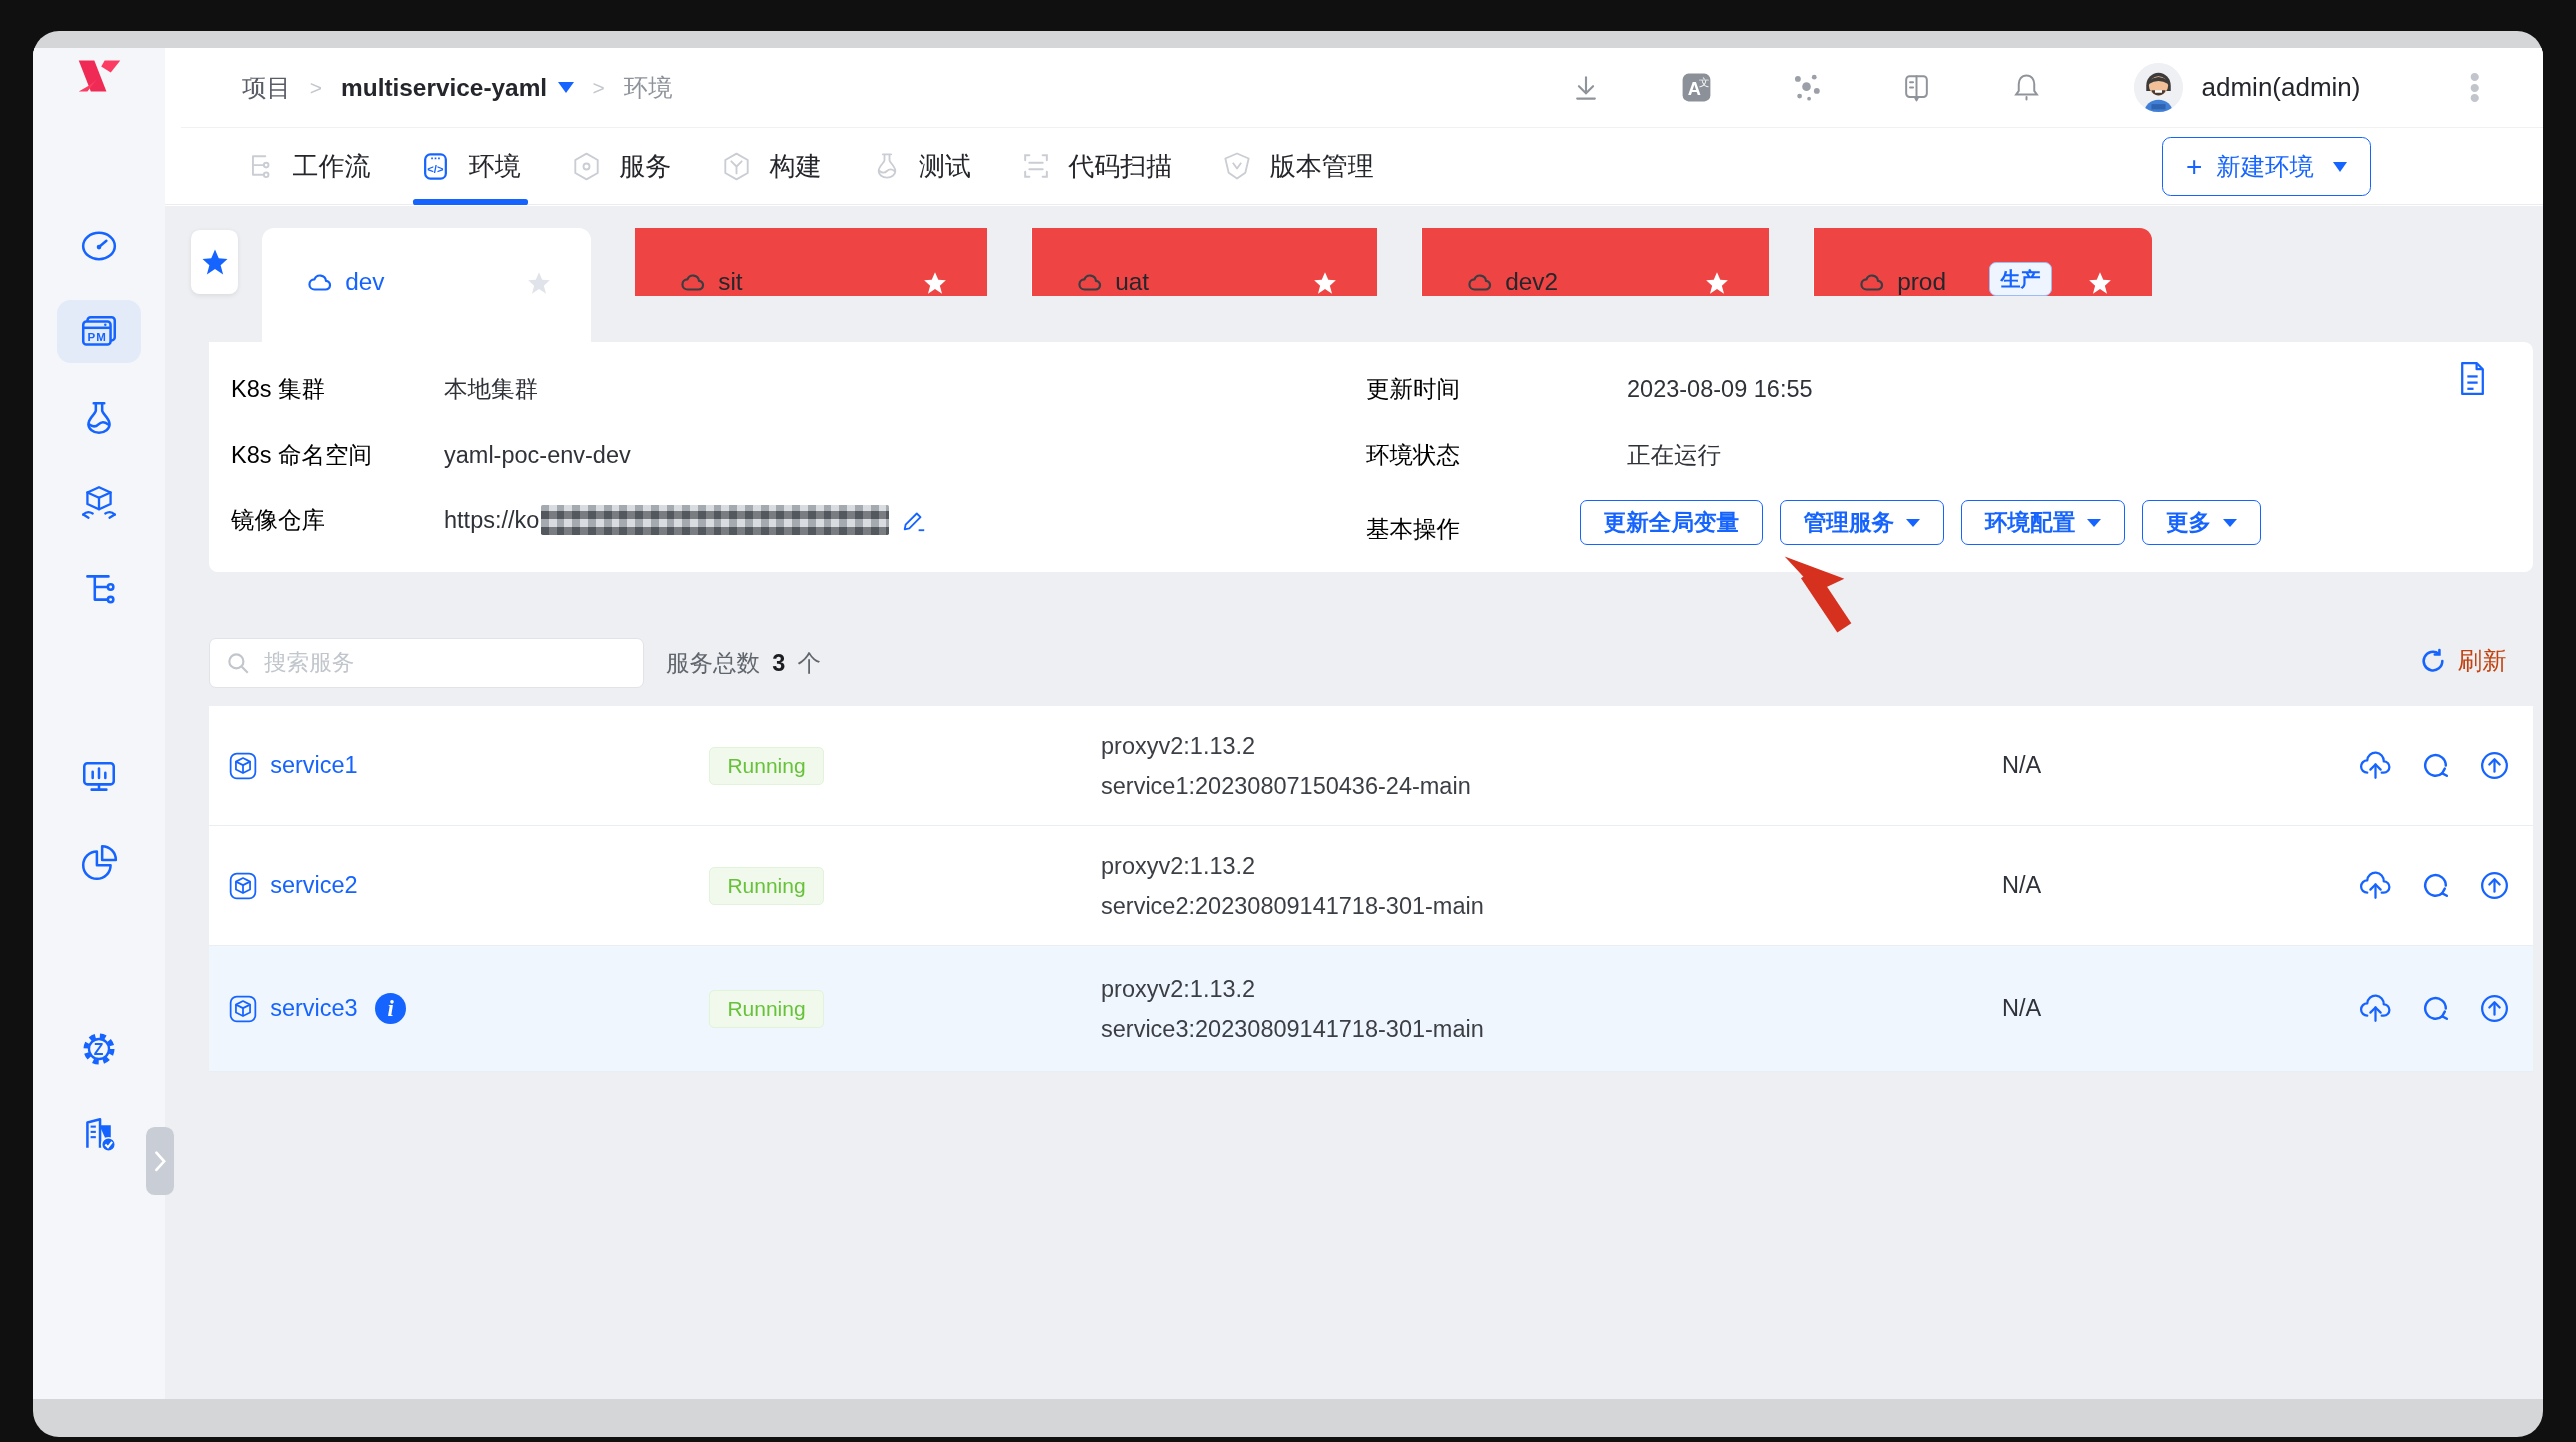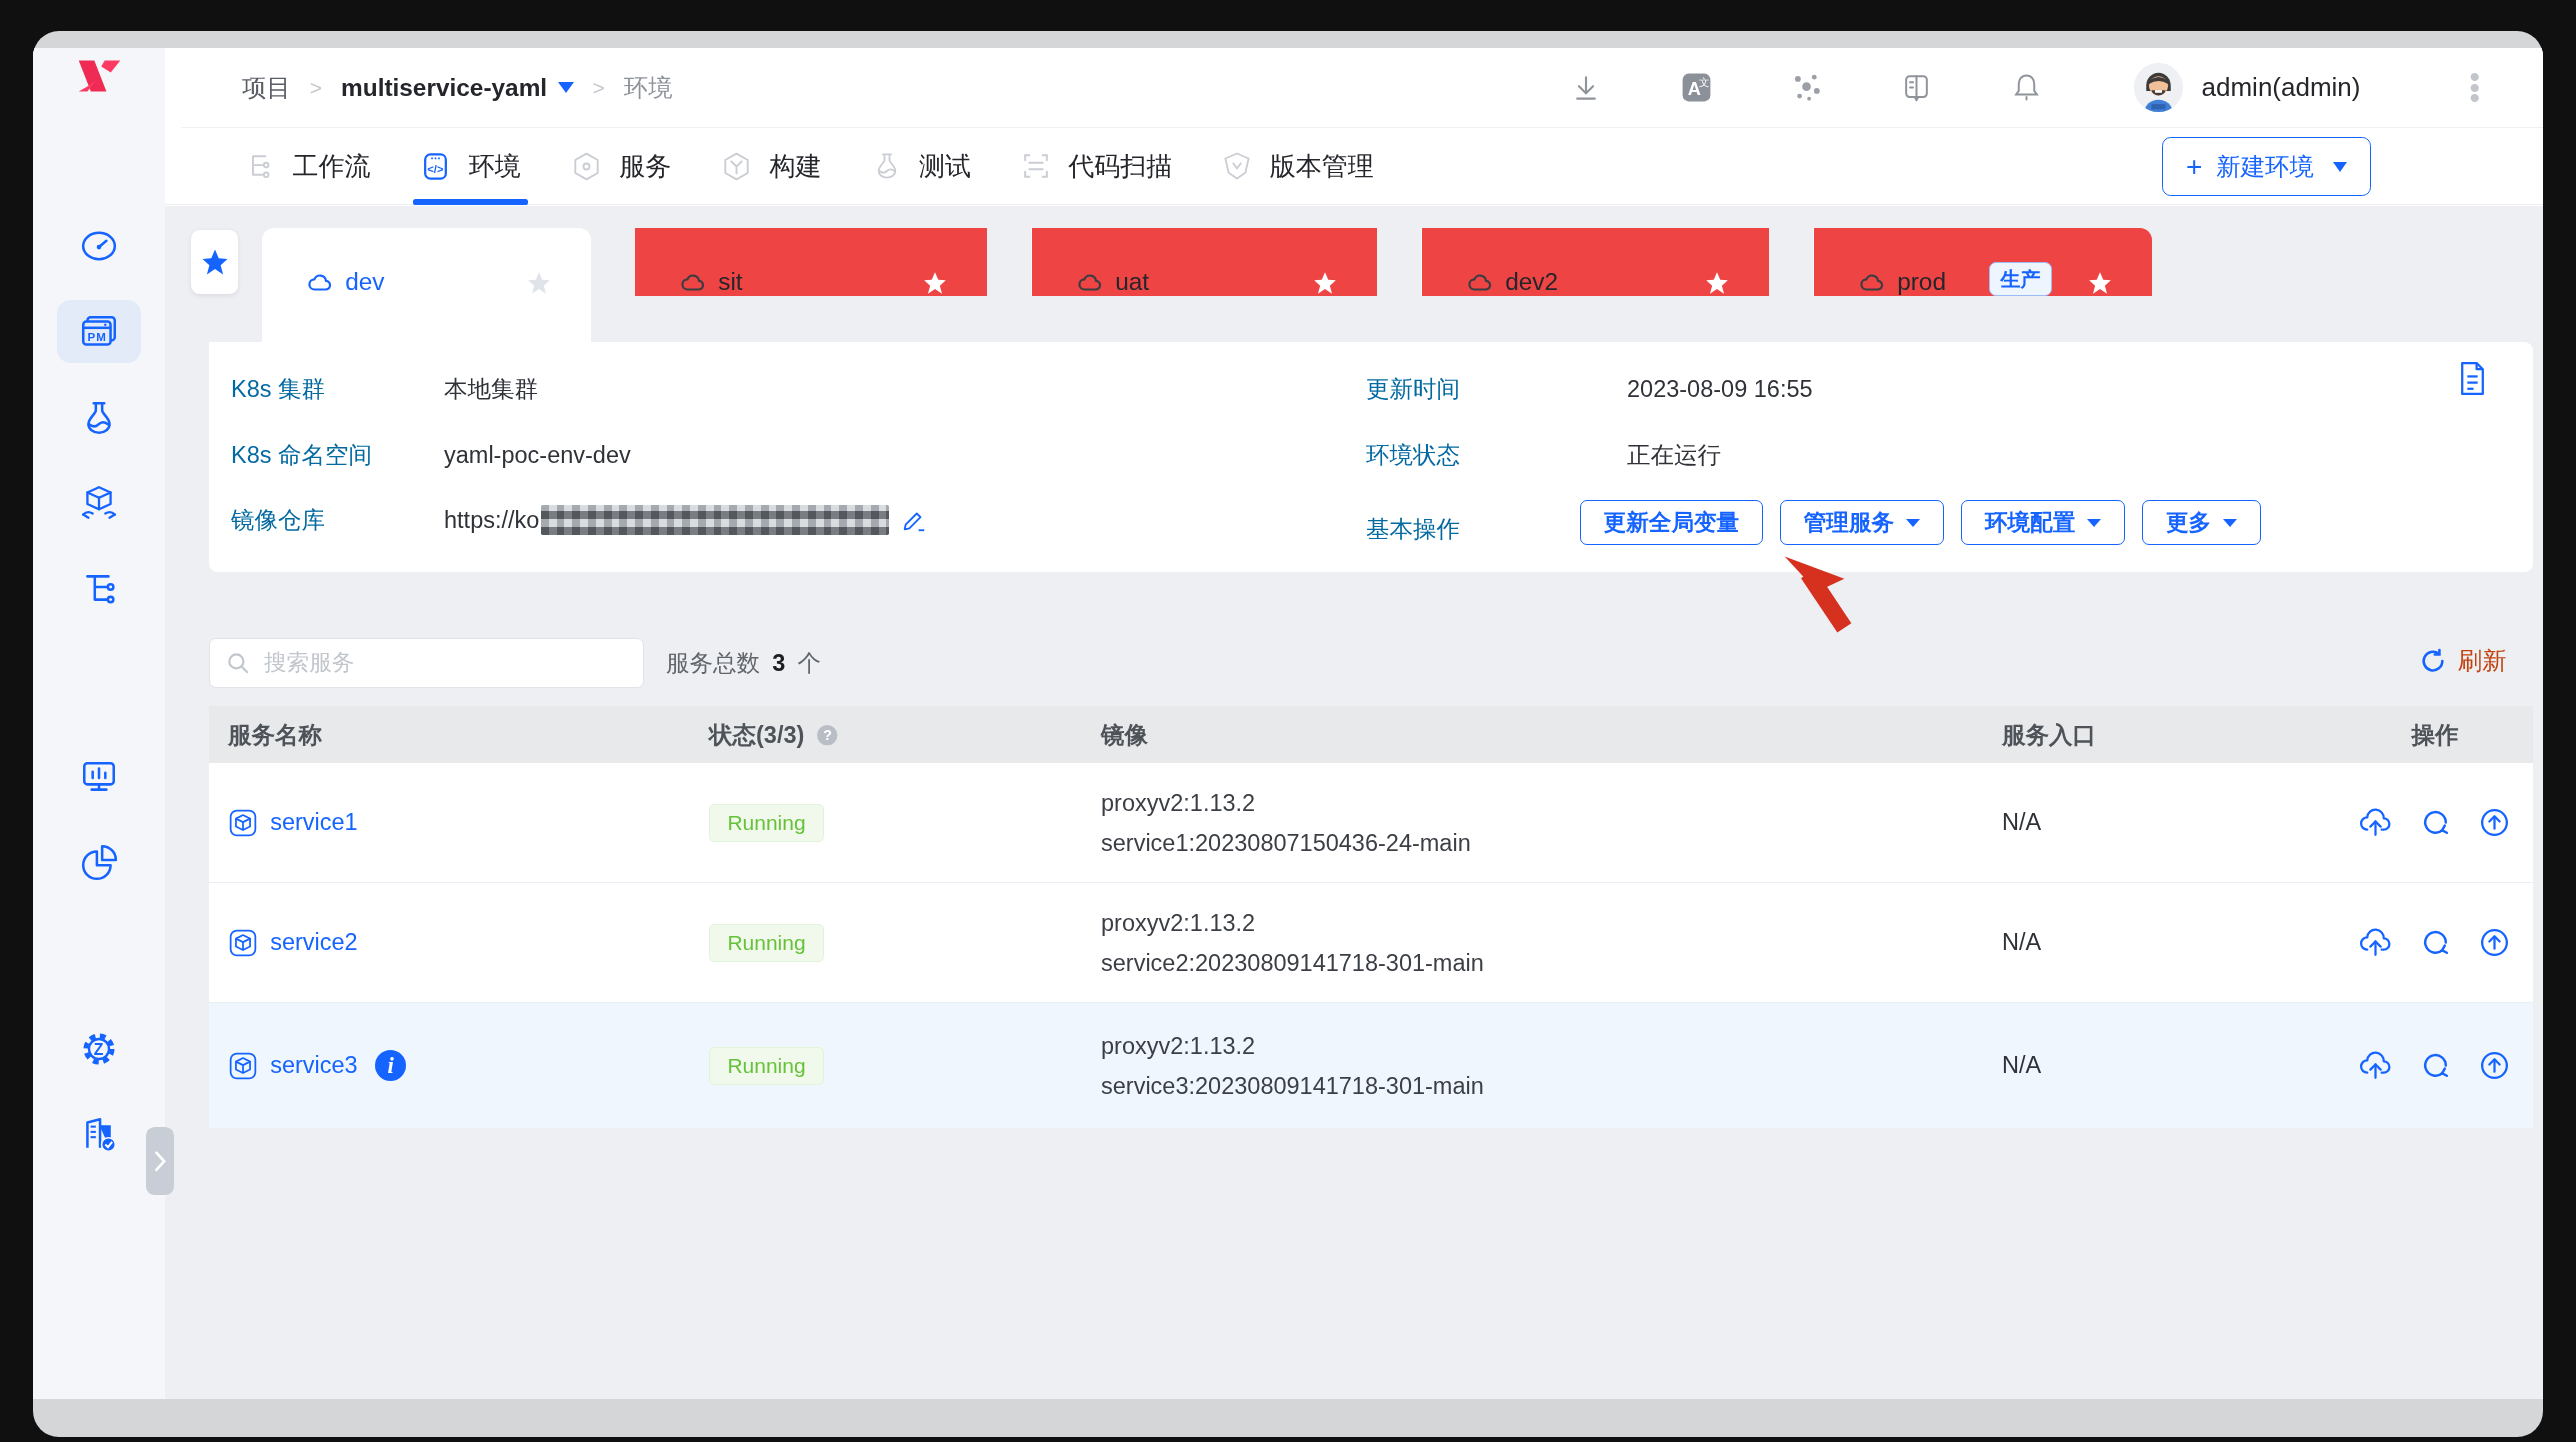--- a/index.html
+++ b/index.html
@@ -90,21 +90,21 @@
   background:#eef5ff; color:#1664ff; font-size:20px; font-weight:600;
 }
 .tab-connector { position:absolute; left:97px; top:90px; width:329px; height:47px; background:#fff; }
 
 
 .info-card {
   position:absolute; left:44px; top:136px; width:2324px; height:230px;
   background:#fff; border-radius:0 8.7px 8.7px 8.7px; z-index:1;
 }
 .field { position:absolute; display:flex; align-items:center; font-size:23.5px; }
-.f-label { color:#0369a1; width:261px; flex:none; }
+.f-label { color:#000000; width:261px; flex:none; }
 .f-label.narrow { width:213px; }
 .f-value { color:#2f3238; display:flex; align-items:center; }
 .mosaic {
   display:inline-block; width:348px; height:30px; margin-left:1.7px; border-radius:1.7px;
   background-image:
     repeating-linear-gradient(0deg, rgba(20,22,26,.45) 0 7.8px, rgba(255,255,255,.25) 7.8px 15.7px),
     repeating-linear-gradient(90deg, #878d96 0 7.8px, #cdd1d6 7.8px 15.7px);
 }
 .card-actions { position:absolute; left:1371px; top:158px; display:flex; gap:17.4px; }
 .act-btn {
@@ -525,41 +525,20 @@
         <div class="refresh-link">
           <svg width="28" height="28" viewBox="0 0 24 24" fill="none" stroke="#1664ff" stroke-width="2.2" stroke-linecap="round">
             <path d="M20,12 a8,8 0 1 1 -3,-6.2"></path>
             <polyline points="17.5,2.5 17.5,6.5 13.5,6.5" fill="none"></polyline>
           </svg>
           <span>刷新</span>
         </div>
       </div>
 
       <div class="svc-table">
-        <div class="t-head">
-          <div>
-              <span>服务名称</span>
-            </div>
-          <div>
-            <span>状态(3/3)</span>
-            <svg width="24.4" height="24.4" viewBox="0 0 24 24" style="font-size:27px">
-              <circle cx="12" cy="12" r="10" fill="#b9bec6"></circle>
-              <text x="8" y="17" font-size="14" fill="#fff" font-weight="bold">?</text>
-            </svg>
-          </div>
-          <div>
-              <span>镜像</span>
-            </div>
-          <div>
-              <span>服务入口</span>
-            </div>
-          <div class="ops-h">
-              <span>操作</span>
-            </div>
-        </div>
 
         <div class="t-row">
           <div class="cell-name">
             <svg width="30" height="30" viewBox="0 0 34 34" fill="none" stroke="#1664ff" stroke-width="2" stroke-linejoin="round">
               <rect x="3" y="3" width="28" height="28" rx="7"></rect>
               <polygon points="17,8 25,12 17,16 9,12"></polygon>
               <polyline points="9,12 9,21 17,25 25,21 25,12"></polyline>
               <line x1="17" y1="16" x2="17" y2="25"></line>
             </svg>
             <span>service1</span>

